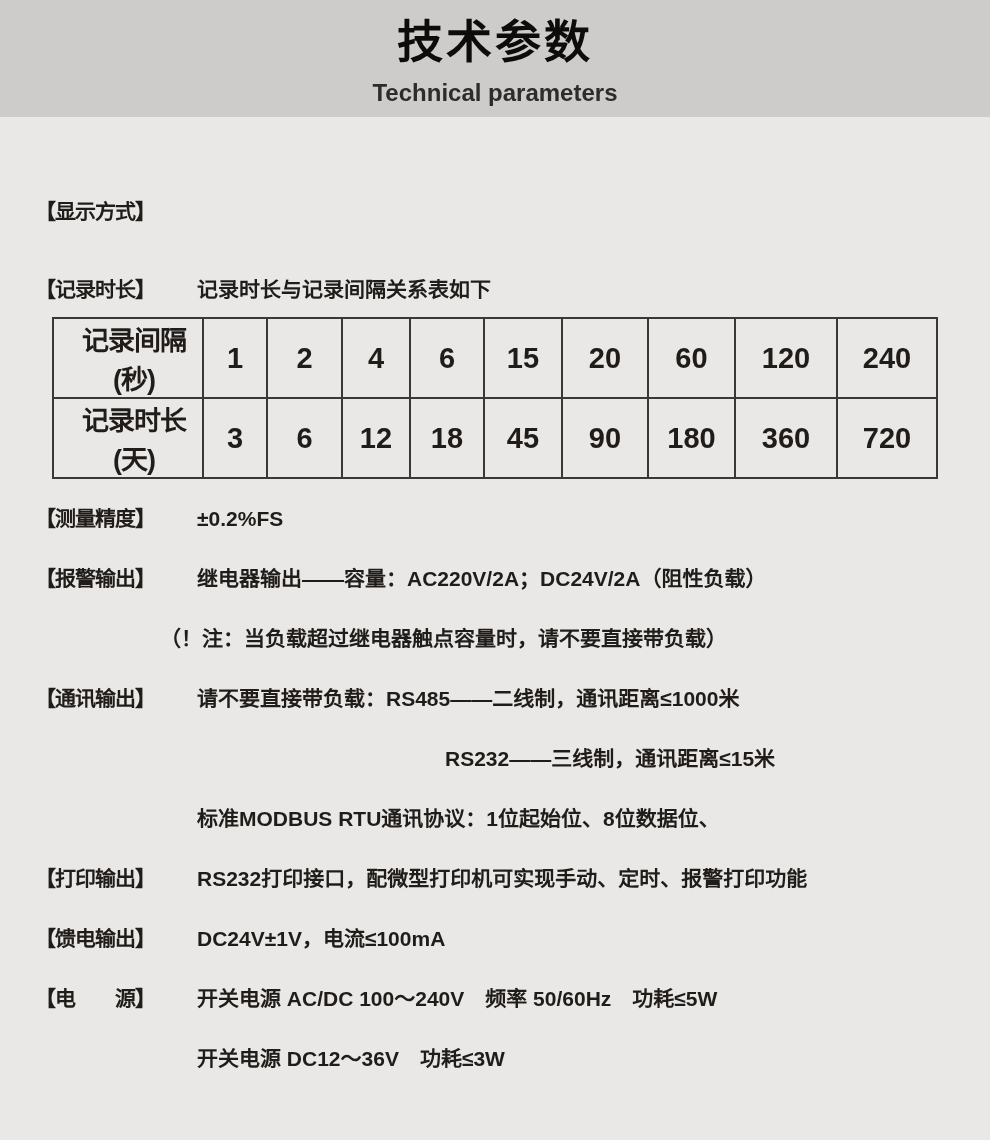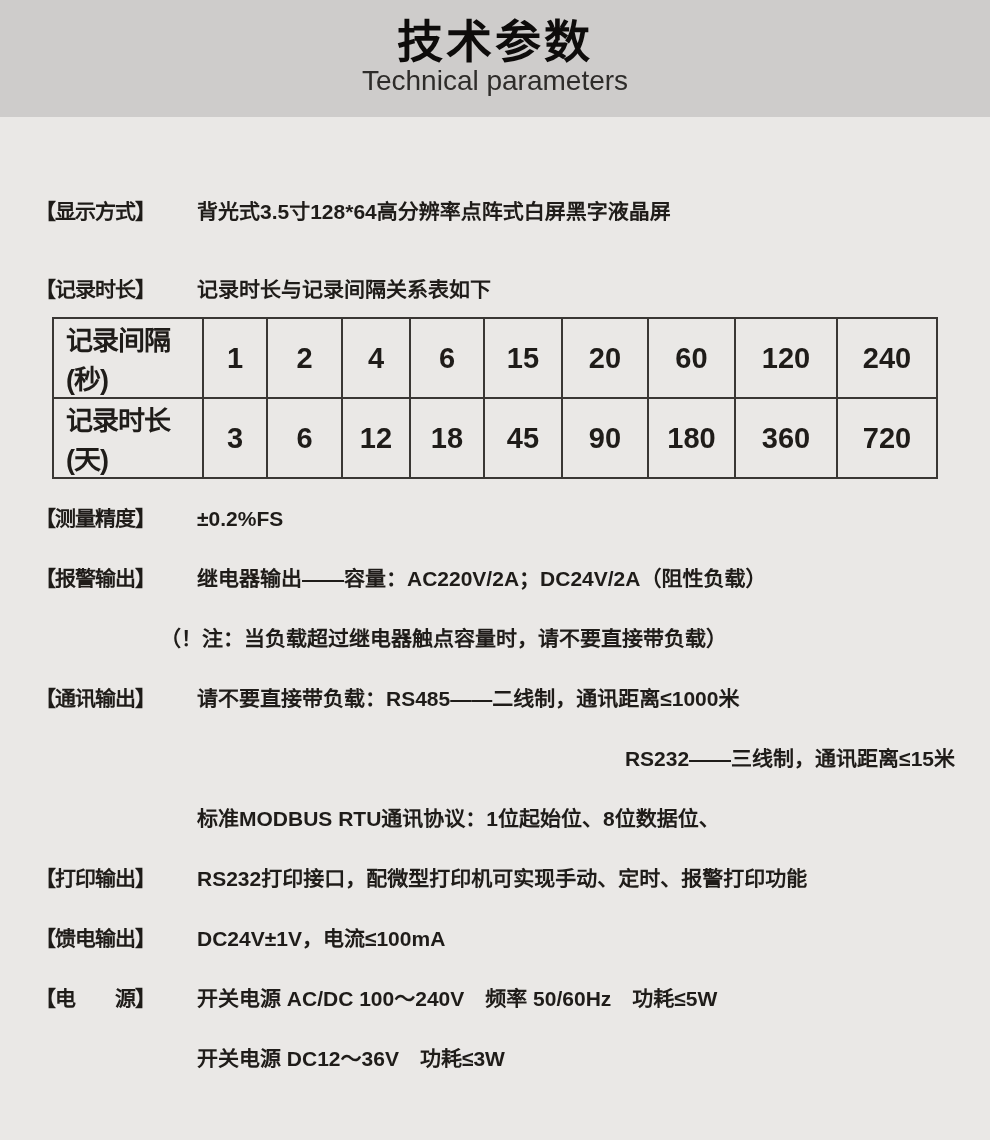--- a/index.html
+++ b/index.html
@@ -20,25 +20,25 @@
     padding-top:16px;
   }
   .title{
     font-size:46px;
     font-weight:900;
     color:#0e0c0b;
     letter-spacing:3px;
     line-height:52px;
   }
   .subtitle{
-    font-size:28px;
-    font-weight:400;
+    font-size:24px;
+    font-weight:700;
     color:#2e2c2a;
     line-height:26px;
-    margin-top:0;
+    margin-top:12px;
   }
   
   .content{
     box-sizing:border-box;
     padding:80px 35px 20px 35px;
   }
   .spec-row{
     display:flex;
     align-items:flex-start;
     font-size:21px;
@@ -48,60 +48,59 @@
     white-space:nowrap;
   }
   .spec-row .label{
     flex:0 0 162px;
     letter-spacing:-1px;
   }
   .spec-row .value{flex:1;}
   .spec-row.tight{margin-bottom:12px;margin-top:48px;}
   .cont-indent{padding-left:162px;}
   .cont-note{padding-left:125px;}
-  .cont-rs232{padding-left:410px;text-align:right;}
+  .cont-rs232{padding-left:410px;}
   
   .rec-table{
     border-collapse:collapse;
     table-layout:fixed;
     margin:0 0 25px 17px;
     background:transparent;
   }
   .rec-table td{
     border:2px solid #3a3734;
     height:48px;
     text-align:center;
     font-size:29px;
     font-weight:600;
     color:#1f1c19;
     padding:0;
     overflow:hidden;
   }
   .rec-table td.hdr{
-    text-align:left;
+    text-align:center;
     padding-left:12px;
     font-size:27px;
     letter-spacing:-1px;
   }
 </style>
 </head>
 <body>
 
 <div class="page">
 
   <div class="band">
     <div class="title">技术参数</div>
     <div class="subtitle">Technical parameters</div>
   </div>
 
   <div class="content">
 
     <div class="spec-row">
       <span class="label">【显示方式】</span>
-      <span class="value">背光式3.5寸128*64高分辨率点阵式白屏黑字液晶屏</span>
     </div>
 
     <div class="spec-row tight">
       <span class="label">【记录时长】</span>
       <span class="value">记录时长与记录间隔关系表如下</span>
     </div>
 
     <table class="rec-table">
       <colgroup>
         <col style="width:150px">

